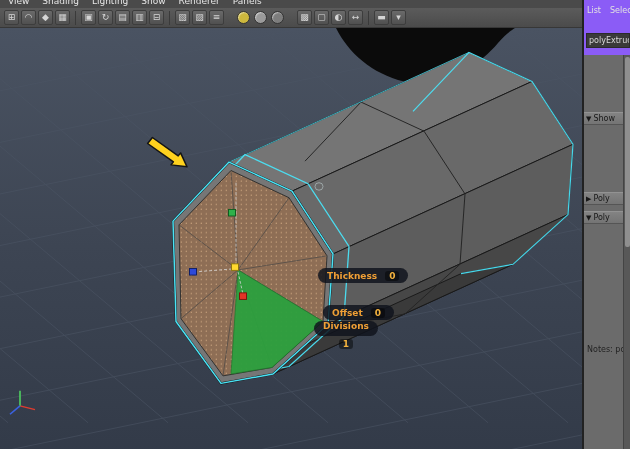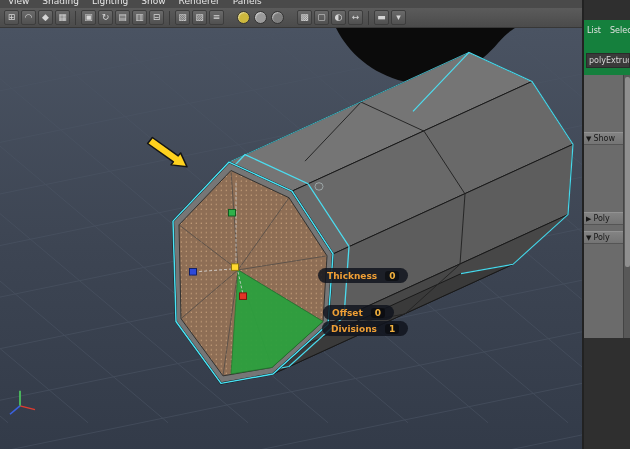--- a/index.html
+++ b/index.html
@@ -26,21 +26,21 @@
   .viewport{position:absolute;left:0;top:28px;width:582px;height:436px;
     background:linear-gradient(180deg,#4a5362 0%,#3d4553 50%,#323a48 100%);}
   .viewport svg{position:absolute;left:0;top:0;}
   .hud-pill{position:absolute;background:rgba(15,19,29,.84);border-radius:9px;height:15px;
     display:flex;align-items:center;gap:8px;padding:0 9px;}
   .hud-label{font-size:9px;font-weight:bold;color:#ef9f35;white-space:nowrap;}
   .hud-value{font-size:9px;font-weight:bold;color:#f2b13e;background:rgba(0,0,0,.45);
     padding:0 4px;border-radius:3px;}
   .divider-v{position:absolute;left:582px;top:0;width:2px;height:449px;background:#222;}
   
-  .side-panel{position:absolute;left:584px;top:0;width:46px;height:318px;background:#15803d;overflow:hidden;margin-top:20px;}
+  .side-panel{position:absolute;left:584px;top:0;width:46px;height:449px;background:#8b5cf6;overflow:hidden;}
   .panel-menu{position:absolute;top:6px;left:3px;display:flex;gap:9px;font-size:8px;color:#e2e2e2;white-space:nowrap;}
   .node-tab{position:absolute;top:33px;left:2px;width:44px;height:15px;background:#3a3a3a;
     border:1px solid #2b2b2b;color:#d8d8d8;font-size:8px;line-height:13px;padding-left:2px;
     white-space:nowrap;overflow:hidden;box-sizing:border-box;}
   .panel-body{position:absolute;top:55px;left:0;right:7px;bottom:0;background:#6b6b6b;}
   .section-header{position:absolute;left:0;right:7px;height:13px;
     background:linear-gradient(#838383,#747474);border-top:1px solid #929292;border-bottom:1px solid #555;
     font-size:8px;color:#181818;display:flex;align-items:center;gap:2px;padding-left:2px;
     white-space:nowrap;overflow:hidden;box-sizing:border-box;}
   .section-arrow{font-size:7px;}
@@ -187,21 +187,21 @@
   </svg>
 
   <div class="hud-pill" style="left:318px;top:240px;">
     <span class="hud-label">Thickness</span>
     <span class="hud-value">0</span>
   </div>
   <div class="hud-pill" style="left:323px;top:267px;margin-top:10px;">
     <span class="hud-label">Offset</span>
     <span class="hud-value">0</span>
   </div>
-  <div class="hud-pill" style="left:322px;top:293px;">
+  <div class="hud-pill" style="left:314px;top:293px;flex-direction:column;">
     <span class="hud-label">Divisions</span>
     <span class="hud-value">1</span>
   </div>
 </div>
 
 <div class="divider-v"></div>
 
 <div class="side-panel">
   <div class="panel-menu">
     <span>List</span>

